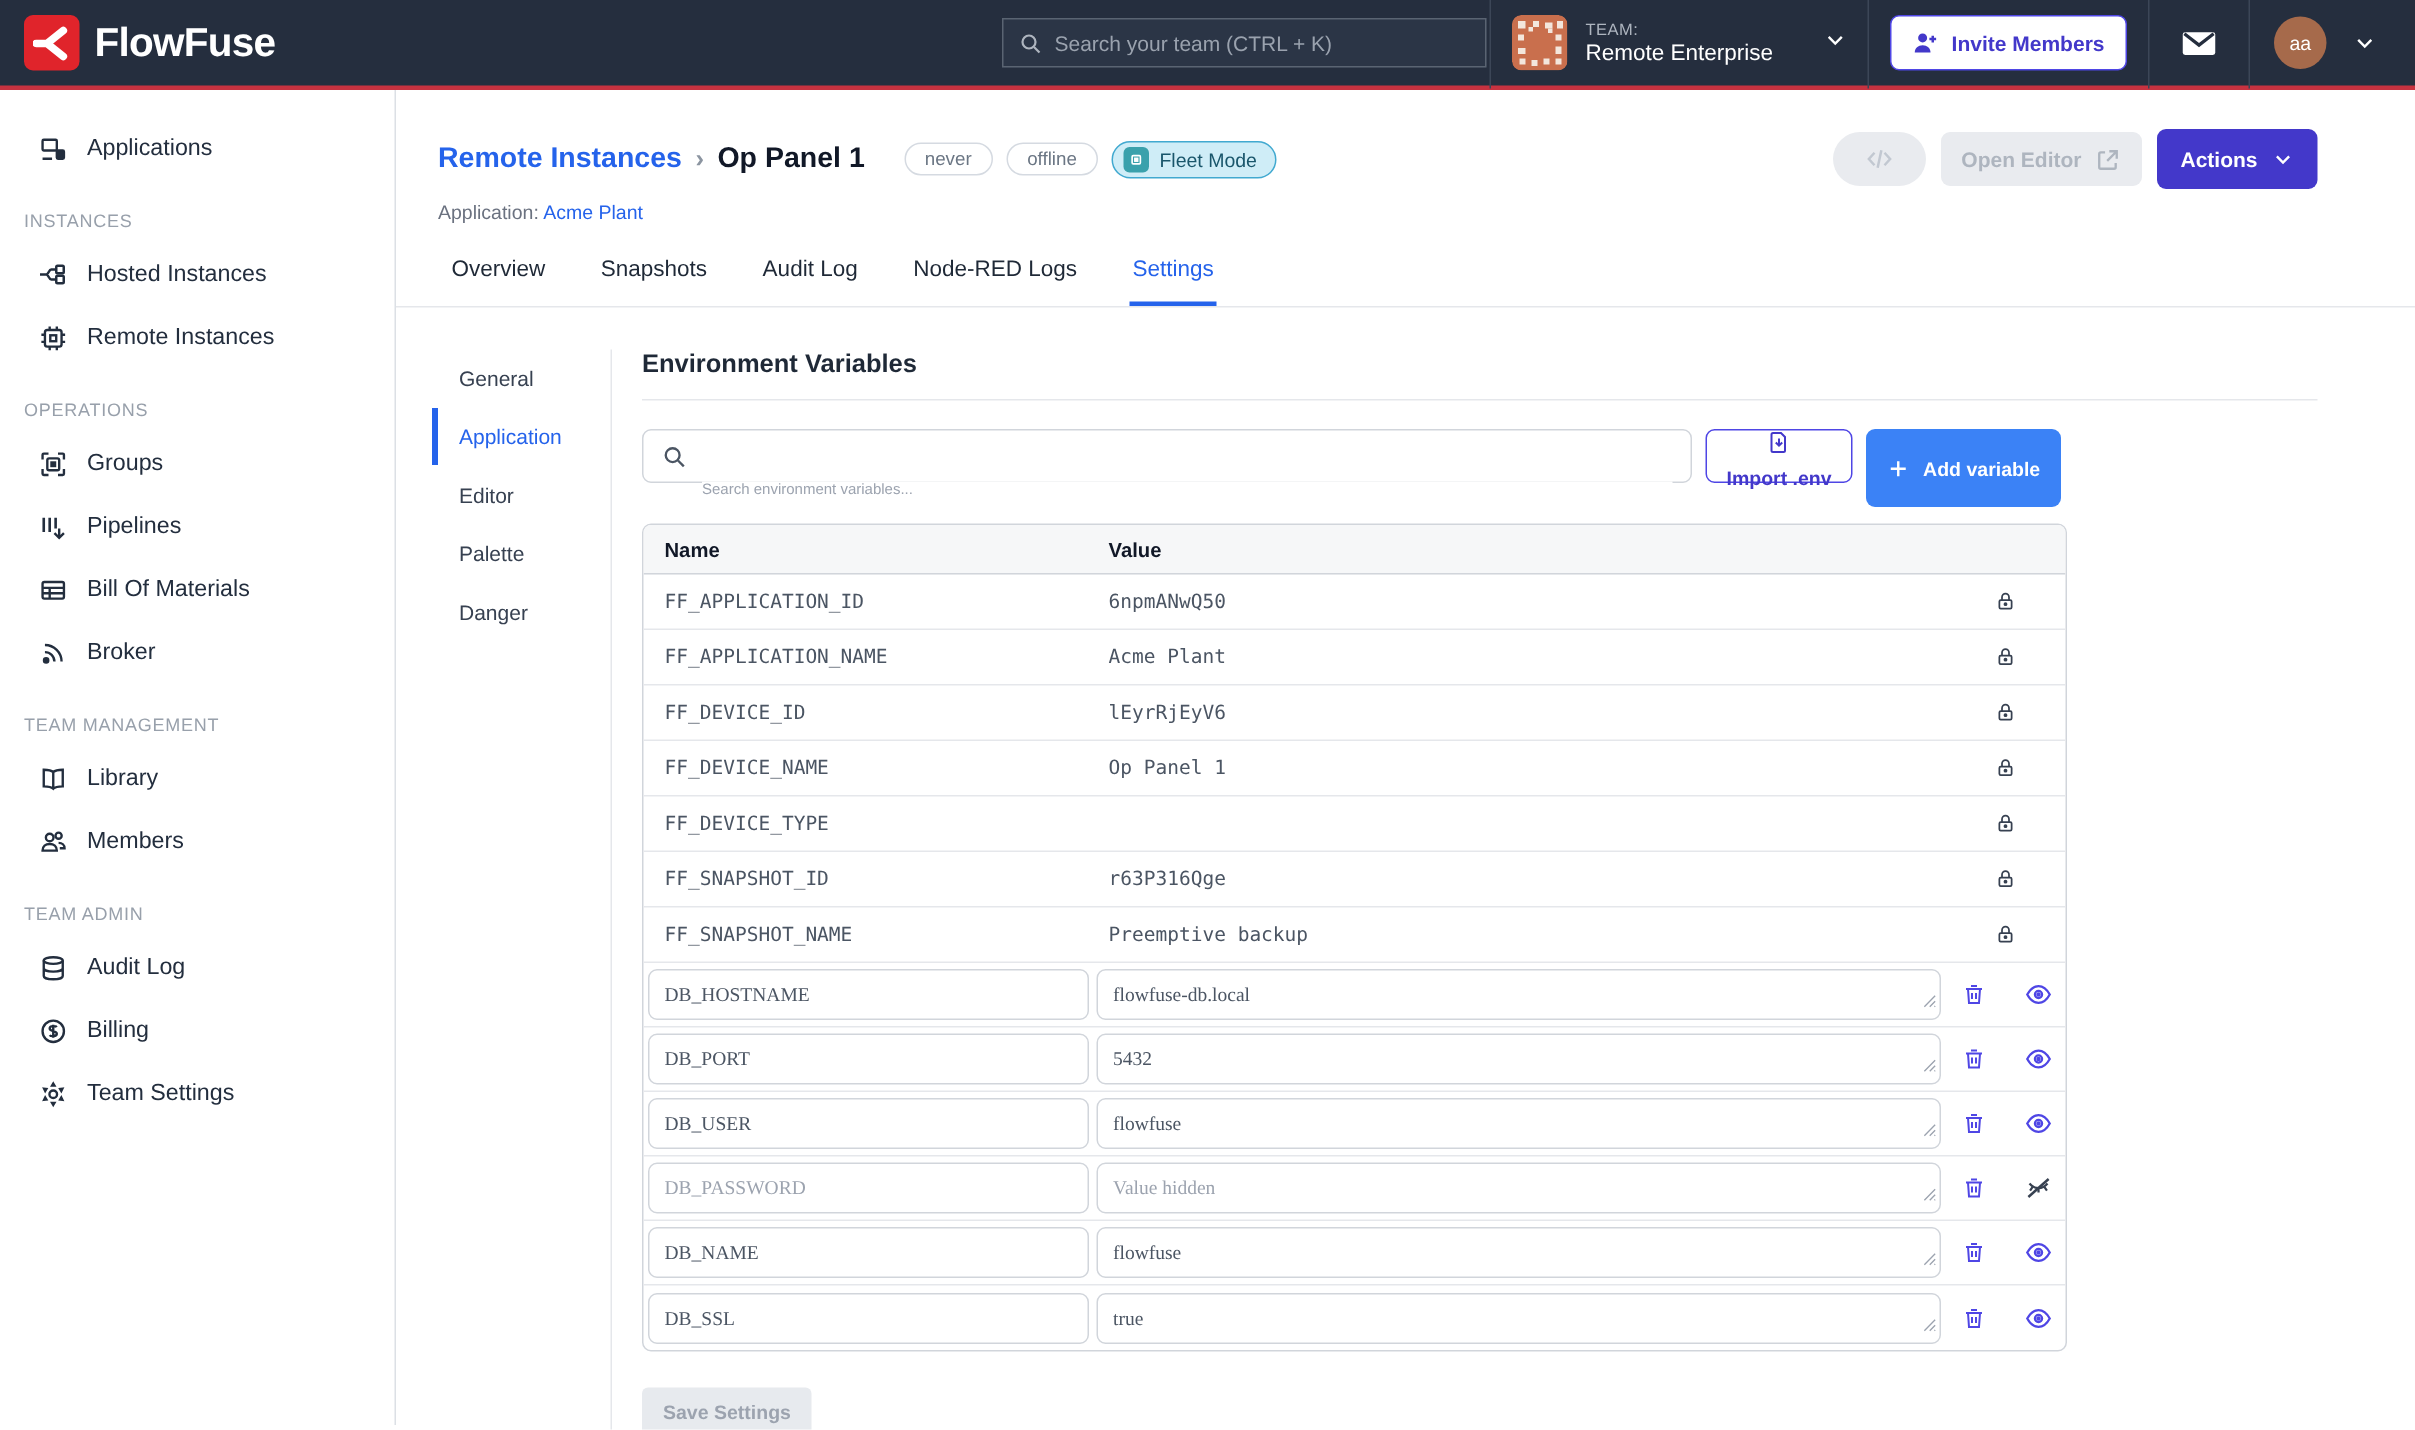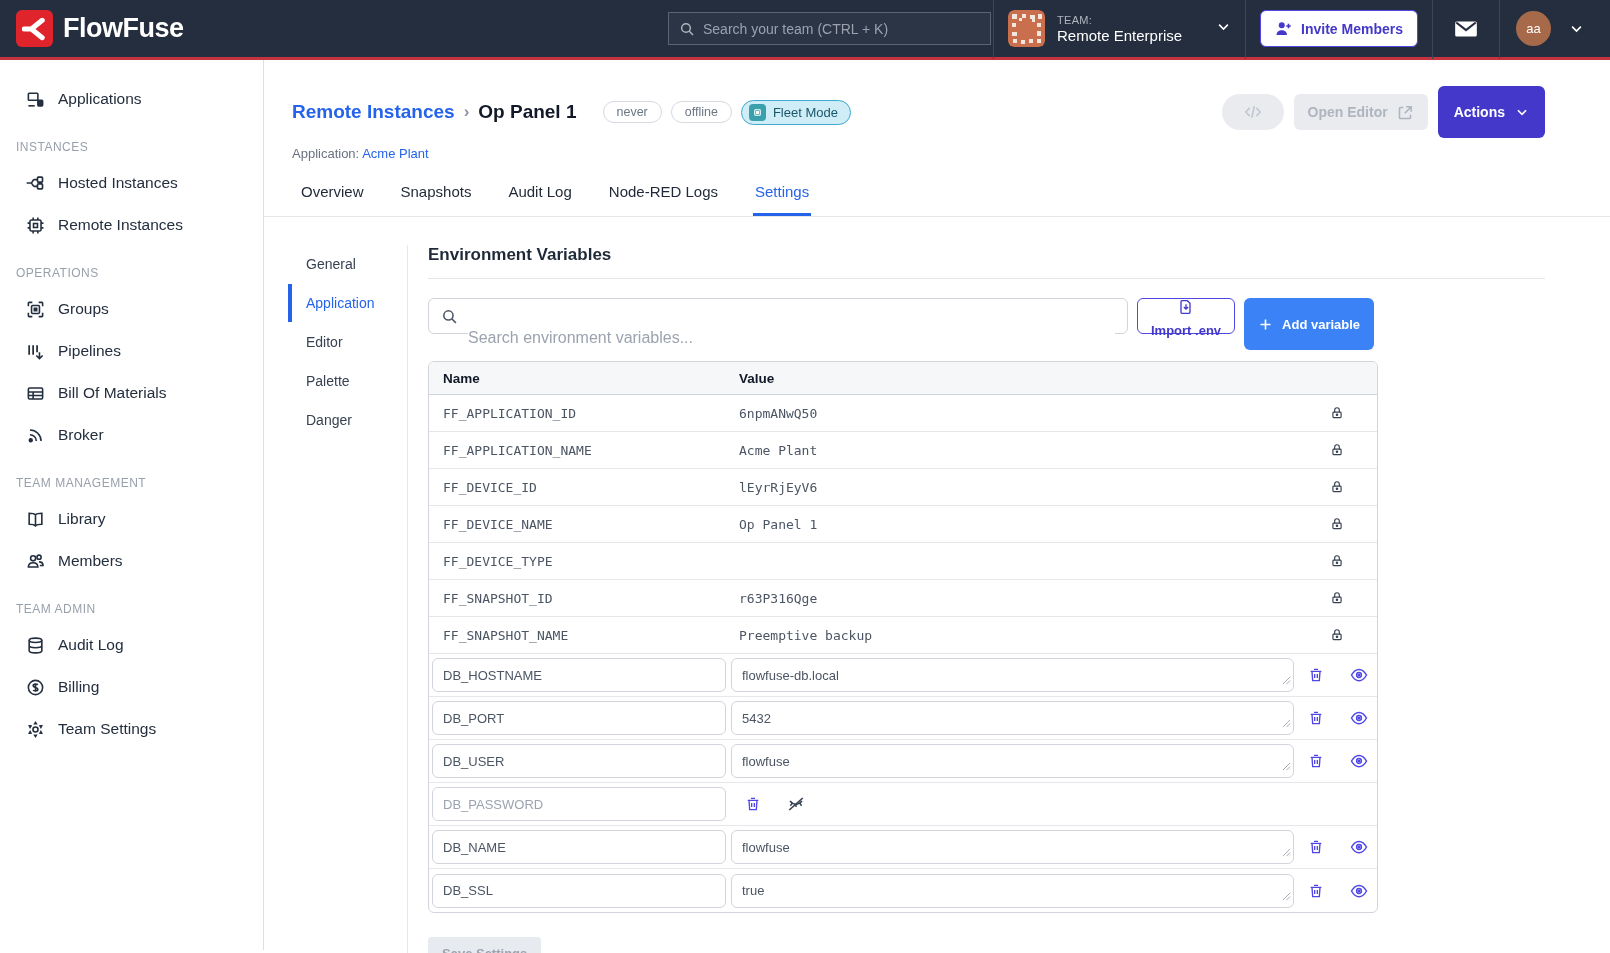--- a/index.html
+++ b/index.html
@@ -55,21 +55,21 @@
   .pill-mode { background:#CFEDF7; border:1.5px solid #41A9D0; color:#19566B; font-size:13px;
     display:flex; align-items:center; gap:7px; padding:3px 12px 3px 7px; border-radius:14px; }
   .mode-chip { width:17px; height:17px; background:#3AA1AC; border-radius:4px;
     display:flex; align-items:center; justify-content:center; color:#fff; }
   .header-actions { margin-left:auto; display:flex; align-items:center; gap:10px; }
   .code-pill { width:62px; height:36px; border-radius:18px; background:#E9EBEF; border:none;
     color:#C2C8D1; display:flex; align-items:center; justify-content:center; cursor:pointer; }
   .btn-disabled { height:36px; border:none; border-radius:6px; background:#E9EBEF; color:#AEB5BF;
     font-weight:700; font-size:14px; padding:0 14px; display:flex; align-items:center; gap:9px;
     cursor:pointer; font-family:inherit; }
-  .btn-primary { height:52px; border:none; border-radius:6px; background:#4338CA; color:#fff;
+  .btn-primary { height:40px; border:none; border-radius:6px; background:#4338CA; color:#fff;
     font-weight:700; font-size:14px; padding:0 16px; display:flex; align-items:center; gap:10px;
     cursor:pointer; font-family:inherit; }
   .app-line { margin-top:8px; font-size:13px; color:#6B7280; }
   .app-link { color:#2563EB; cursor:pointer; }
 
   
   .tabs { display:flex; gap:33px; margin:22px 0 0 35px; border-bottom:none; }
   .tabbar-border { border-bottom:1px solid #E5E7EB; }
   .tab { font-size:15px; color:#1F2937; padding:0 2px 13px 2px; cursor:pointer;
     border-bottom:3px solid transparent; }
@@ -83,21 +83,21 @@
     border-left:4px solid transparent; margin-bottom:1px; }
   .subnav-item.active { color:#2563EB; border-left-color:#2563EB; }
 
   .env-panel { flex:1; padding:0 65px 0 20px; }
   .env-title { font-size:17px; font-weight:700; color:#1F2937; padding-bottom:13px;
     border-bottom:1px solid #E5E7EB; }
   .env-inner { width:950px; }
   .controls { display:flex; margin-top:19px; gap:9px; }
   .env-search { flex:none; width:700px; height:36px; border:1px solid #D1D5DB; border-radius:6px;
     display:flex; align-items:center; padding:0 12px; gap:10px; color:#6B7280; background:#fff; }
-  .env-search input { border:none; outline:none; font-size:16px; width:100%;
+  .env-search input { border:none; outline:none; font-size:10px; width:100%;
     color:#374151; font-family:inherit;margin-top:44px; }
   .env-search input::placeholder { color:#9CA3AF; }
   .btn-outline { height:36px; border:1px solid #4F46E5; border-radius:6px; background:#fff;
     color:#4338CA; font-weight:700; font-size:13px; padding:0 13px; display:flex;
     align-items:center; gap:8px; cursor:pointer; font-family:inherit;flex-direction:column; }
   .btn-add { height:52px; border:none; border-radius:6px; background:#3b82f6; color:#fff;
     font-weight:700; font-size:13px; padding:0 14px; display:flex; align-items:center; gap:9px;
     cursor:pointer; font-family:inherit; }
 
   
@@ -108,21 +108,21 @@
   .t-head .col-value { font-size:13.5px; font-weight:700; color:#111827; }
   .row-ro { display:flex; align-items:center; height:37px; border-bottom:1px solid #E5E7EB;
     font-size:13px; color:#4B5563; }
   .row-ro .col-name { width:310px; padding-left:14px; }
   .row-ro .lock { margin-left:auto; margin-right:33px; color:#374151; display:flex; }
   .row-ed { display:flex; align-items:center; height:43px; border-bottom:1px solid #E5E7EB;
     padding-left:3px; }
   .row-ed:last-child, .row-ro.no-border { border-bottom:none; }
   .field { height:32px; border:1px solid #D1D5DB; border-radius:6px; font-size:13px;
     color:#4B5563; padding:16px 10px; outline:none; background:#fff;
-    font-family:Liberation Sans, sans-serif; }
+    font-family:Liberation Serif, serif; }
   .field::placeholder { color:#9CA3AF; }
   .name-field { width:294px; margin-right:5px; }
   .value-wrap { position:relative; width:563px; }
   .value-field { width:563px; }
   .resize-handle { position:absolute; right:3px; bottom:3px; pointer-events:none; color:#9CA3AF; }
   .muted .field, .field.muted { color:#9CA3AF; }
   .icon-btn { background:none; border:none; cursor:pointer; display:flex; align-items:center;
     justify-content:center; padding:0; }
   .trash-btn { margin-left:14px; color:#4F46E5; }
   .eye-btn { margin-left:26px; color:#4F46E5; }
@@ -590,20 +590,26 @@
               <button class="icon-btn eye-btn">
                   <svg width="18" height="18" viewBox="0 0 24 24" fill="none" stroke="currentColor" stroke-width="2">
                     <path d="M2 12 C5 6.5 9 4.5 12 4.5 s7 2 10 7.5 c-3 5.5-7 7.5-10 7.5 s-7-2-10-7.5 z"></path>
                     <circle cx="12" cy="12" r="3.2"></circle>
                     <circle cx="12" cy="12" r="1" fill="currentColor"></circle>
                   </svg>
                 </button>
             </div>
             <div class="row-ed muted">
               <input class="field name-field muted" value="DB_PASSWORD" style="">
+              <div class="value-wrap">
+                <input class="field value-field" placeholder="Value hidden" style="">
+                <span class="resize-handle"><svg width="9" height="9" viewBox="0 0 10 10">
+                      <path d="M9 1 L1 9 M9 5 L5 9 M9 8.5 L8.5 9" stroke="currentColor" stroke-width="1"></path>
+                    </svg></span>
+              </div>
               <button class="icon-btn trash-btn">
                   <svg width="16" height="16" viewBox="0 0 24 24" fill="none" stroke="currentColor" stroke-width="2">
                     <path d="M4 6.5 h16 M9 3.5 h6 M6 6.5 l1 14 h10 l1-14 M10 10.5 v6 M14 10.5 v6"></path>
                   </svg>
                 </button>
               <button class="icon-btn eye-btn off">
                   <svg width="18" height="18" viewBox="0 0 24 24" fill="none" stroke="currentColor" stroke-width="2">
                     <path d="M4 8 c2.5 3 5 4.2 8 4.2 s5.5-1.2 8-4.2 M12 12.5 v3.5 M6.5 11.5 l-2 2.8 M17.5 11.5 l2 2.8"></path>
                     <path d="M3 20 L21 4" stroke-width="2.2"></path>
                   </svg>

